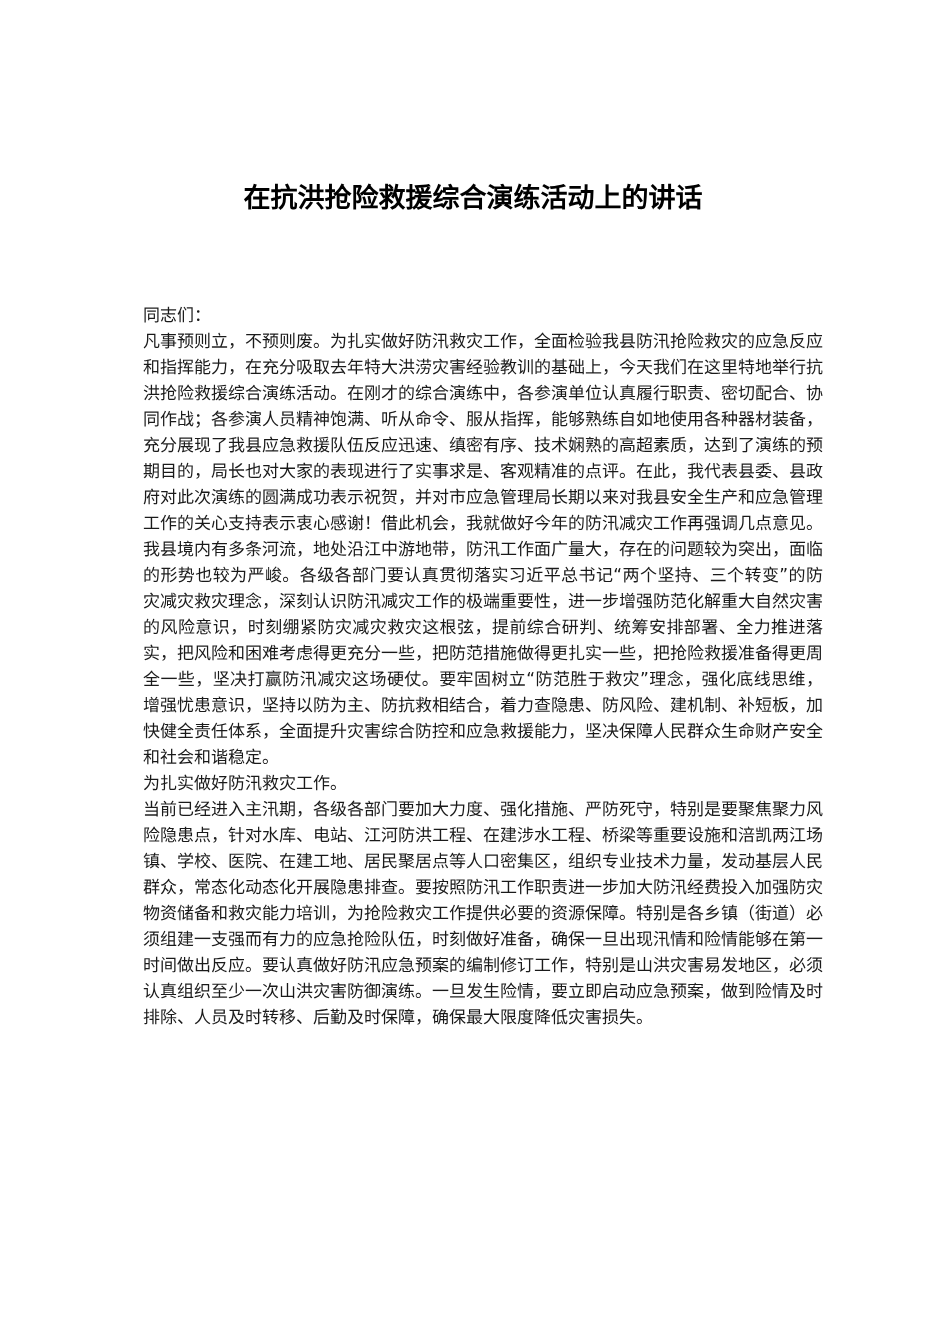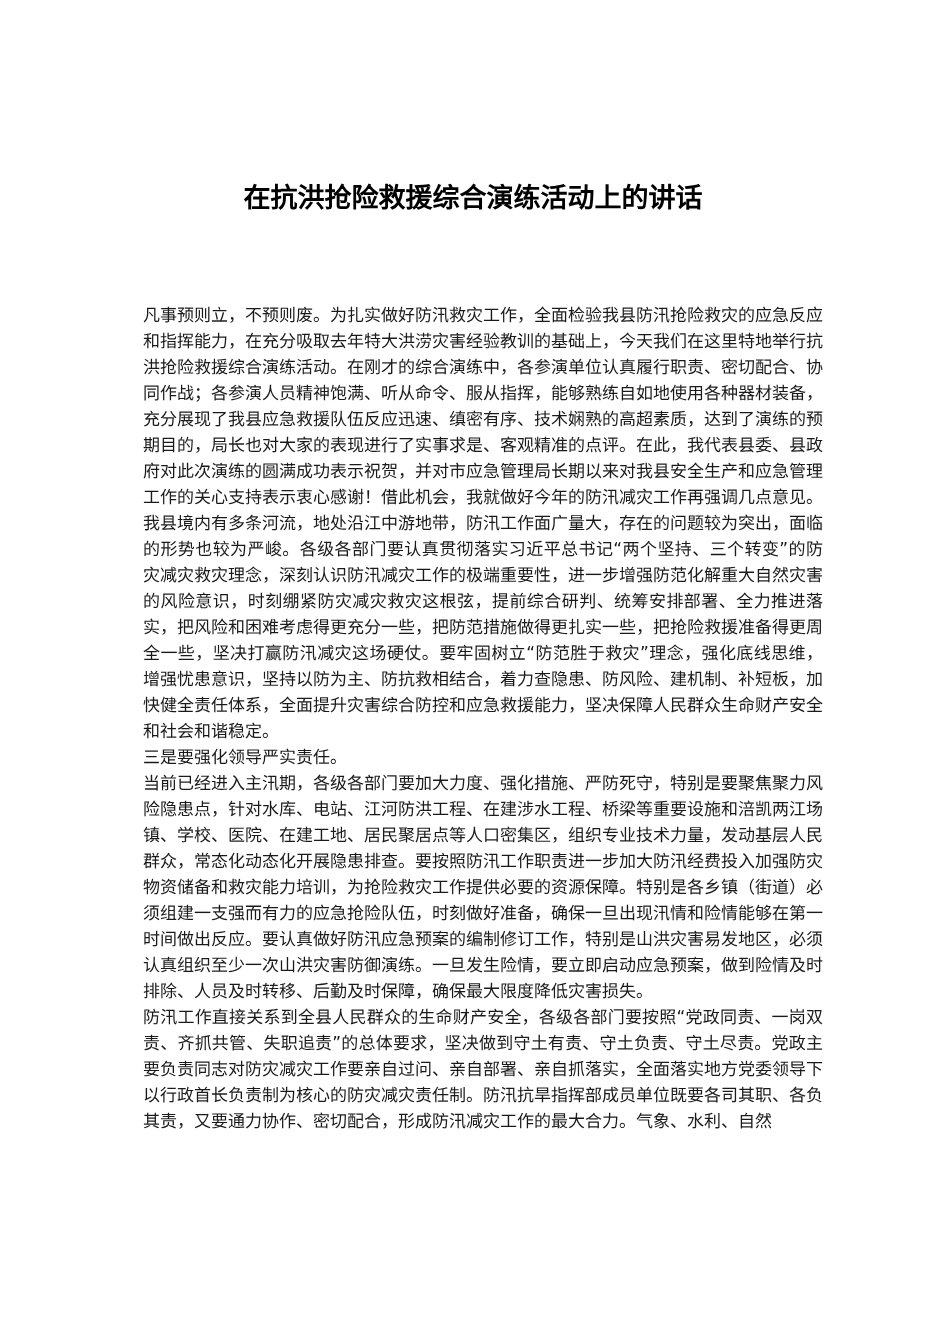--- a/index.html
+++ b/index.html
@@ -41,19 +41,19 @@
     word-break: break-all;
   }
 </style>
 </head>
 <body>
 
 <div class="page">
   <h1 class="doc-title">在抗洪抢险救援综合演练活动上的讲话</h1>
 
   <div class="doc-body">
+    <p>同志们：</p>
     <p>凡事预则立，不预则废。为扎实做好防汛救灾工作，全面检验我县防汛抢险救灾的应急反应和指挥能力，在充分吸取去年特大洪涝灾害经验教训的基础上，今天我们在这里特地举行抗洪抢险救援综合演练活动。在刚才的综合演练中，各参演单位认真履行职责、密切配合、协同作战；各参演人员精神饱满、听从命令、服从指挥，能够熟练自如地使用各种器材装备，充分展现了我县应急救援队伍反应迅速、缜密有序、技术娴熟的高超素质，达到了演练的预期目的，局长也对大家的表现进行了实事求是、客观精准的点评。在此，我代表县委、县政府对此次演练的圆满成功表示祝贺，并对市应急管理局长期以来对我县安全生产和应急管理工作的关心支持表示衷心感谢！借此机会，我就做好今年的防汛减灾工作再强调几点意见。</p>
     <p>我县境内有多条河流，地处沿江中游地带，防汛工作面广量大，存在的问题较为突出，面临的形势也较为严峻。各级各部门要认真贯彻落实习近平总书记“两个坚持、三个转变”的防灾减灾救灾理念，深刻认识防汛减灾工作的极端重要性，进一步增强防范化解重大自然灾害的风险意识，时刻绷紧防灾减灾救灾这根弦，提前综合研判、统筹安排部署、全力推进落实，把风险和困难考虑得更充分一些，把防范措施做得更扎实一些，把抢险救援准备得更周全一些，坚决打赢防汛减灾这场硬仗。要牢固树立“防范胜于救灾”理念，强化底线思维，增强忧患意识，坚持以防为主、防抗救相结合，着力查隐患、防风险、建机制、补短板，加快健全责任体系，全面提升灾害综合防控和应急救援能力，坚决保障人民群众生命财产安全和社会和谐稳定。</p>
-    <p>三是要强化领导严实责任。</p>
+    <p>为扎实做好防汛救灾工作。</p>
     <p>当前已经进入主汛期，各级各部门要加大力度、强化措施、严防死守，特别是要聚焦聚力风险隐患点，针对水库、电站、江河防洪工程、在建涉水工程、桥梁等重要设施和涪凯两江场镇、学校、医院、在建工地、居民聚居点等人口密集区，组织专业技术力量，发动基层人民群众，常态化动态化开展隐患排查。要按照防汛工作职责进一步加大防汛经费投入加强防灾物资储备和救灾能力培训，为抢险救灾工作提供必要的资源保障。特别是各乡镇（街道）必须组建一支强而有力的应急抢险队伍，时刻做好准备，确保一旦出现汛情和险情能够在第一时间做出反应。要认真做好防汛应急预案的编制修订工作，特别是山洪灾害易发地区，必须认真组织至少一次山洪灾害防御演练。一旦发生险情，要立即启动应急预案，做到险情及时排除、人员及时转移、后勤及时保障，确保最大限度降低灾害损失。</p>
-    <p>防汛工作直接关系到全县人民群众的生命财产安全，各级各部门要按照“党政同责、一岗双责、齐抓共管、失职追责”的总体要求，坚决做到守土有责、守土负责、守土尽责。党政主要负责同志对防灾减灾工作要亲自过问、亲自部署、亲自抓落实，全面落实地方党委领导下以行政首长负责制为核心的防灾减灾责任制。防汛抗旱指挥部成员单位既要各司其职、各负其责，又要通力协作、密切配合，形成防汛减灾工作的最大合力。气象、水利、自然</p>
   </div>
 </div>
 
 </body></html>

